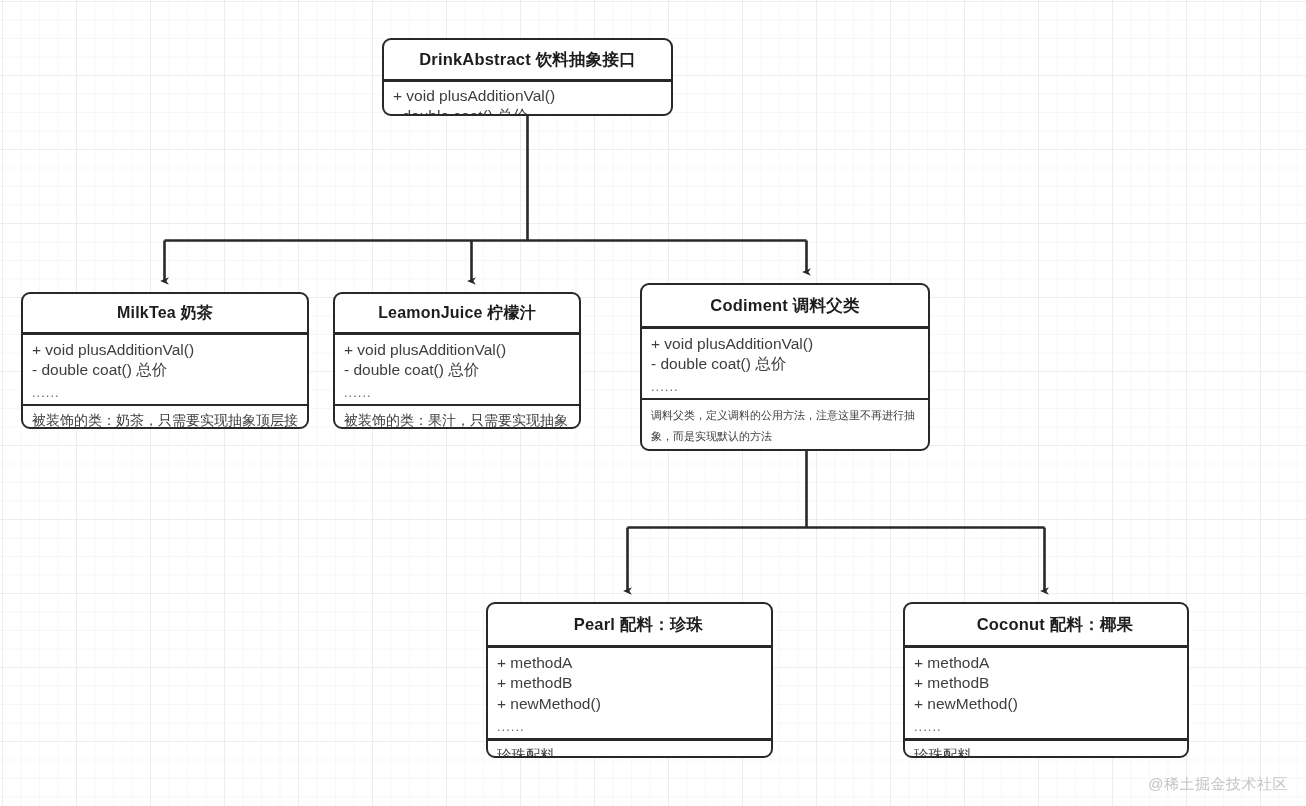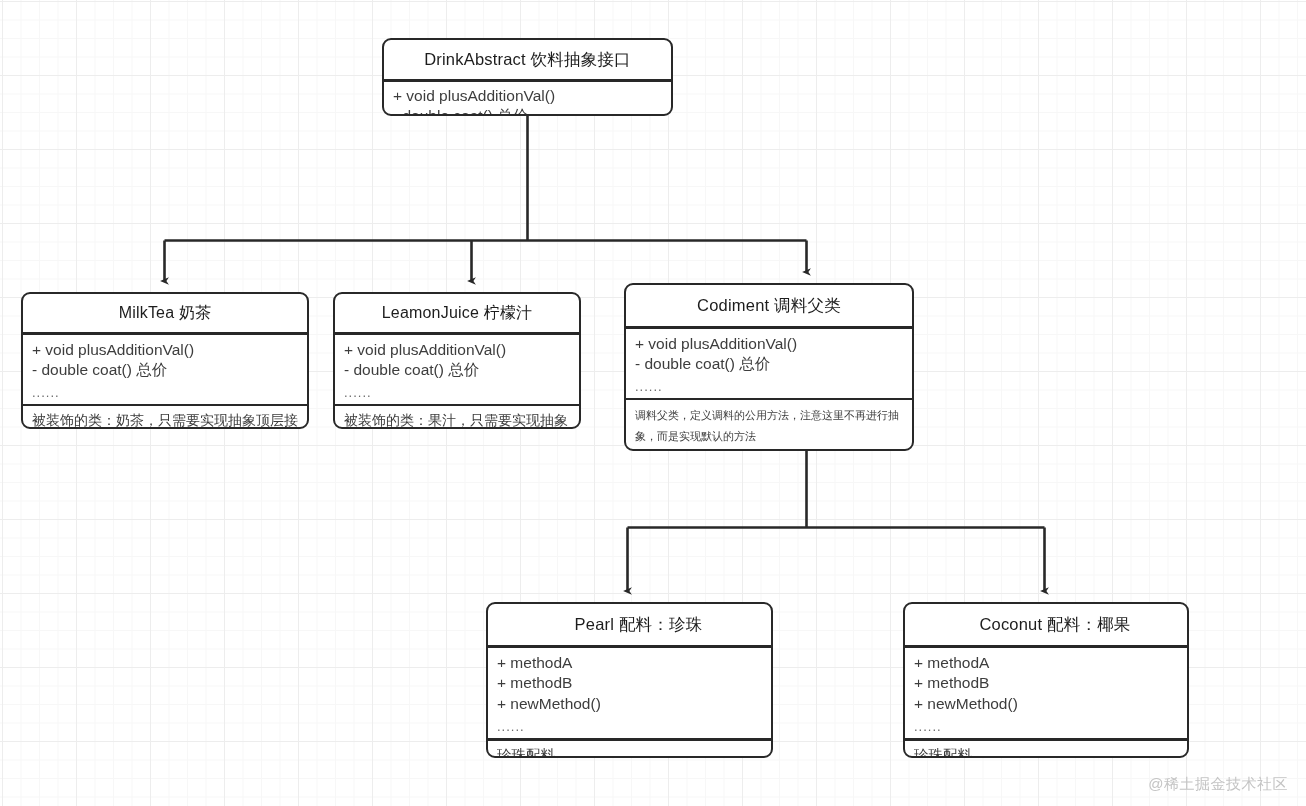--- a/index.html
+++ b/index.html
@@ -34,21 +34,21 @@
     position: absolute;
     box-sizing: border-box;
     background: #ffffff;
     border: 2.5px solid #282828;
     border-radius: 9px;
     overflow: hidden;
     z-index: 2;
   }
   .uml-title {
     text-align: center;
-    font-weight: normal;
+    font-weight: bold;
     color: #1d1d1d;
     letter-spacing: 0.2px;
     box-sizing: border-box;
   }
   .uml-sep {
     height: 2.5px;
     background: #282828;
     width: 100%;
   }
   .uml-section {
@@ -72,21 +72,21 @@
   #box-drinkabstract .uml-title { font-size: 16.5px; padding: 9px 0 8px 0; }
   #box-drinkabstract .uml-section { padding-top: 4px; }
   #box-drinkabstract .uml-line { font-size: 15.5px; line-height: 20px; }
 
   #box-milktea { left: 21px; top: 292px; width: 288px; height: 137px; }
   #box-leamonjuice { left: 333px; top: 292px; width: 248px; height: 137px; }
   #box-milktea .uml-title, #box-leamonjuice .uml-title { font-size: 16px; padding: 9px 0 8px 0; border-radius: 15px; }
   #box-milktea .uml-line, #box-leamonjuice .uml-line { font-size: 15.5px; line-height: 20px; }
   #box-milktea .uml-note-line, #box-leamonjuice .uml-note-line { font-size: 14px; line-height: 18px; }
 
-  #box-codiment { left: 624px; top: 283px; width: 290px; height: 168px; }
+  #box-codiment { left: 640px; top: 283px; width: 290px; height: 168px; }
   #box-codiment .uml-title { font-size: 16.5px; padding: 10px 0 9px 0; }
   #box-codiment .uml-line { font-size: 15.5px; line-height: 20px; }
   #box-codiment .uml-note-line { font-size: 11px; line-height: 21px; }
 
   #box-pearl { left: 486px; top: 602px; width: 287px; height: 156px; }
   #box-coconut { left: 903px; top: 602px; width: 286px; height: 156px; }
   #box-pearl .uml-title, #box-coconut .uml-title { font-size: 16.5px; padding: 10px 0 9px 18px; }
   #box-pearl .uml-line, #box-coconut .uml-line { font-size: 15.5px; line-height: 20.5px; }
   #box-pearl .uml-note-line, #box-coconut .uml-note-line { font-size: 14.5px; line-height: 19px; }
 

